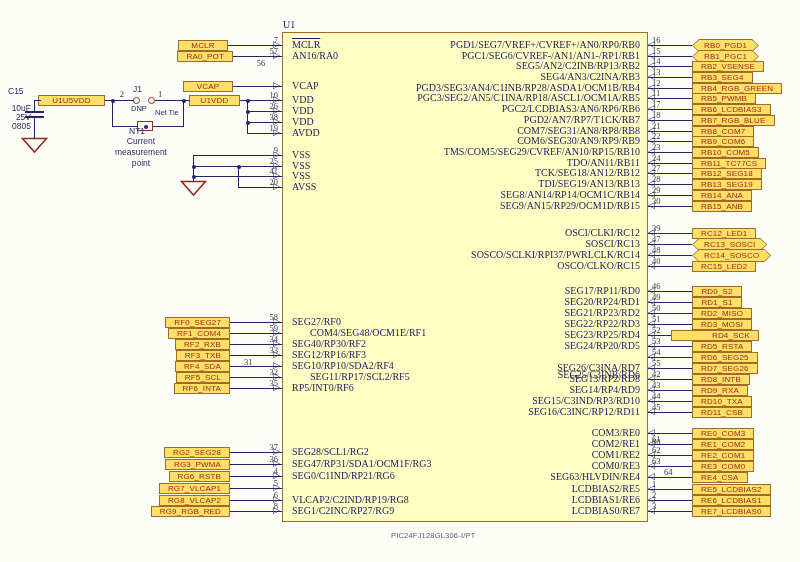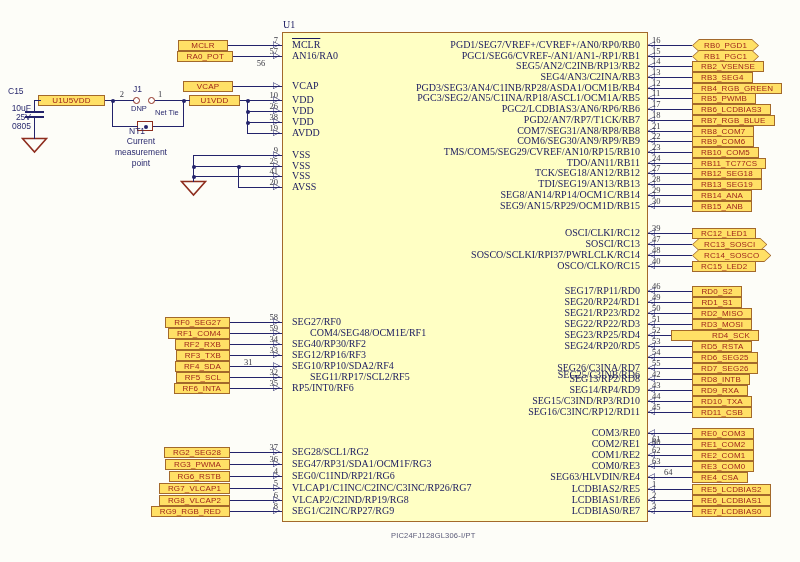--- a/index.html
+++ b/index.html
@@ -168,21 +168,20 @@
     <div class="pname" style="left: 292px; top: 458px;">SEG47/RP31/SDA1/OCM1F/RG3</div>
     <div class="netlabel" style="right: 570px; top: 459px;">RG3_PWMA</div>
     <div class="wire" style="left: 230px; top: 476px; width: 52px; height: 1.3px;"></div>
     <div class="parrow" style="left: 273px; top: 471.4px;">▷</div>
     <div class="pnum" style="left: 244px; top: 466.5px; width: 34px; text-align: right;">4</div>
     <div class="pname" style="left: 292px; top: 470px;">SEG0/C1IND/RP21/RG6</div>
     <div class="netlabel" style="right: 570px; top: 471px;">RG6_RSTB</div>
     <div class="wire" style="left: 230px; top: 488px; width: 52px; height: 1.3px;"></div>
     <div class="parrow" style="left: 273px; top: 483.4px;">▷</div>
     <div class="pnum" style="left: 244px; top: 478.5px; width: 34px; text-align: right;">5</div>
-    <div class="pname" style="left: 292px; top: 482px;">VLCAP1/C1INC/C2INC/C3INC/RP26/RG7</div>
     <div class="netlabel" style="right: 570px; top: 483px;">RG7_VLCAP1</div>
     <div class="wire" style="left: 230px; top: 500px; width: 52px; height: 1.3px;"></div>
     <div class="parrow" style="left: 273px; top: 495.4px;">▷</div>
     <div class="pnum" style="left: 244px; top: 490.5px; width: 34px; text-align: right;">6</div>
     <div class="pname" style="left: 292px; top: 494px;">VLCAP2/C2IND/RP19/RG8</div>
     <div class="netlabel" style="right: 570px; top: 495px;">RG8_VLCAP2</div>
     <div class="wire" style="left: 230px; top: 511px; width: 52px; height: 1.3px;"></div>
     <div class="parrow" style="left: 273px; top: 506.4px;">▷</div>
     <div class="pnum" style="left: 244px; top: 501.5px; width: 34px; text-align: right;">8</div>
     <div class="pname" style="left: 292px; top: 505px;">SEG1/C2INC/RP27/RG9</div>

